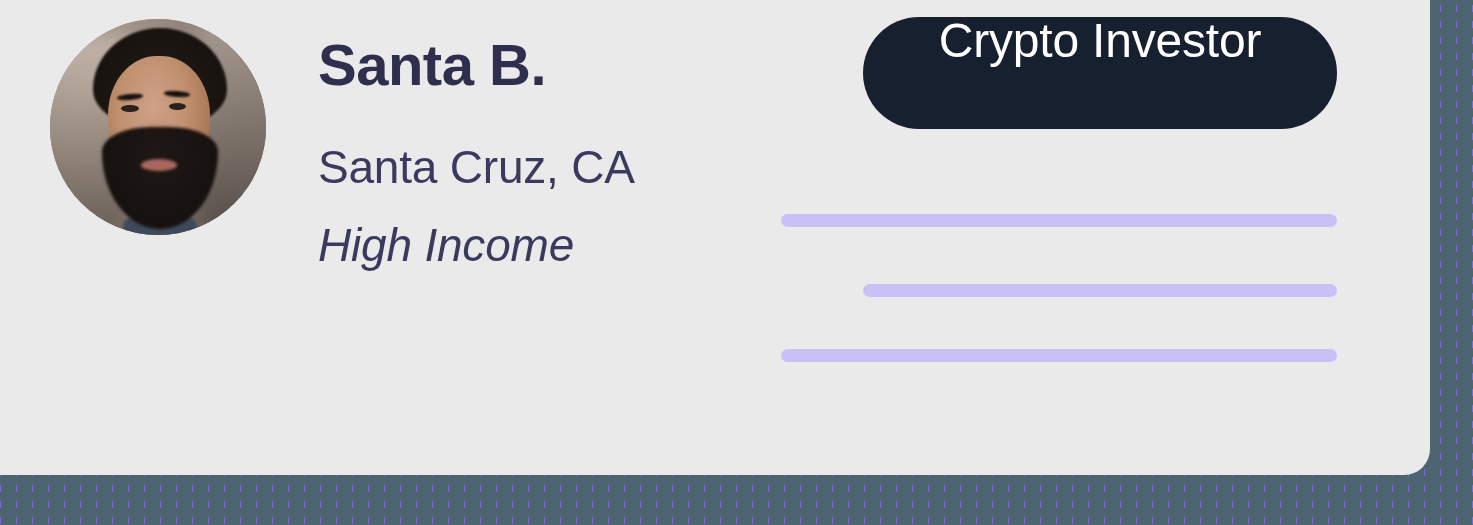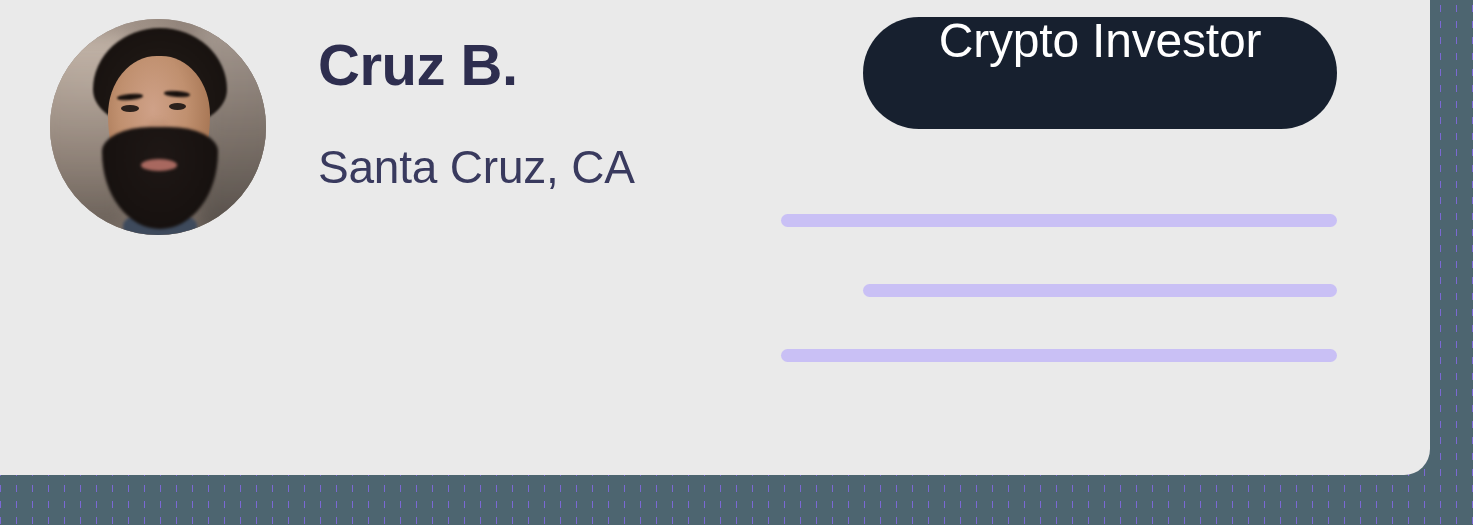--- a/index.html
+++ b/index.html
@@ -244,23 +244,24 @@
         <div class="av-nose"></div>
         <div class="av-brow l"></div>
         <div class="av-brow r"></div>
         <div class="av-eye l"></div>
         <div class="av-eye r"></div>
         <div class="av-beard"></div>
         <div class="av-mouth"></div>
       </div>
 
       <div class="info">
-        <h1 class="name">Cruz B.</h1>
+        <h1 class="name">Santa B.</h1>
         <ul class="meta">
           <li>Santa Cruz, CA</li>
+          <li>High Income</li>
         </ul>
       </div>
 
       <div class="badge">
         <span class="badge-label">Crypto Investor</span>
       </div>
 
       <div class="bar b1"></div>
       <div class="bar b2"></div>
       <div class="bar b3"></div>

